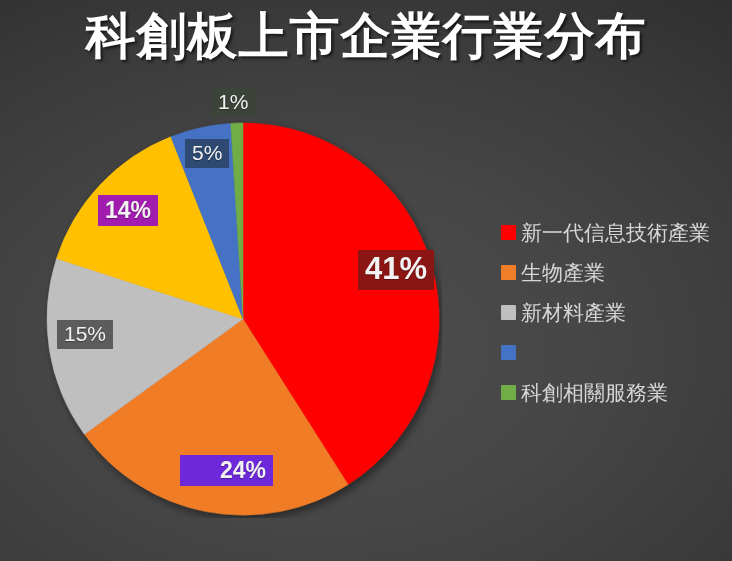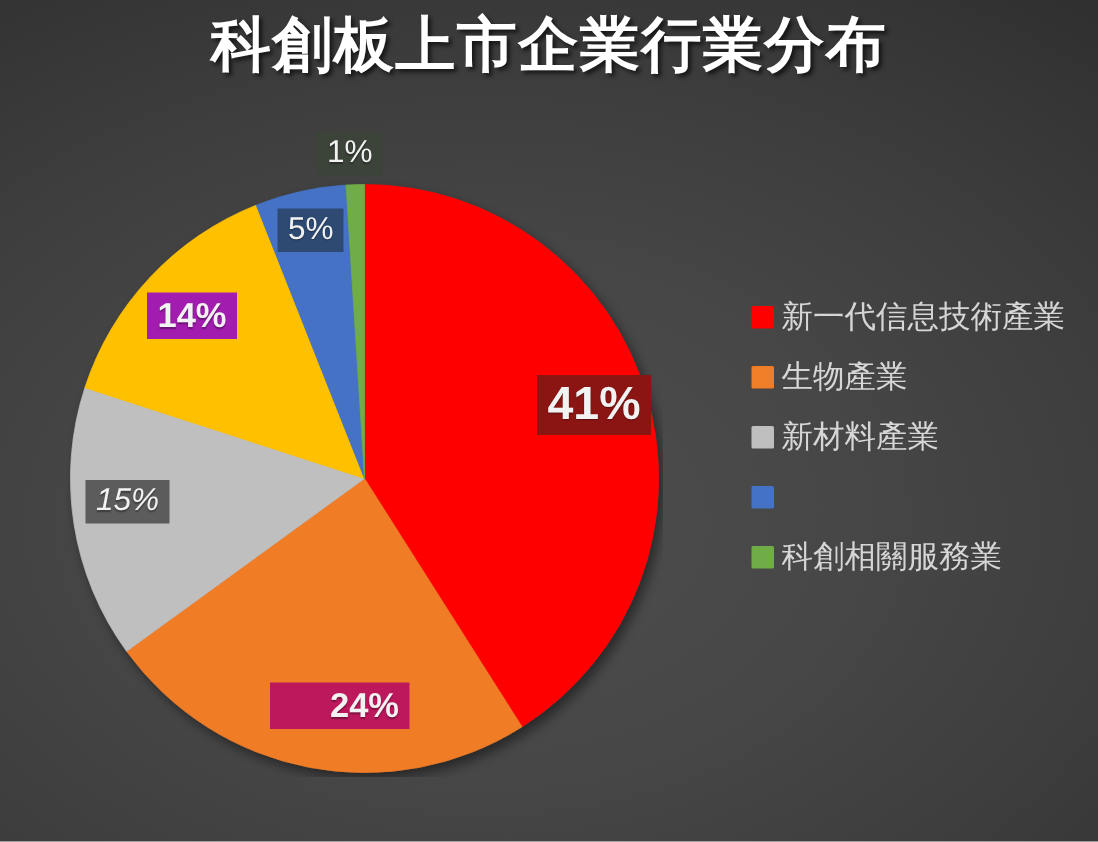--- a/index.html
+++ b/index.html
@@ -15,21 +15,21 @@
   #chart-root {
     position: absolute;
     inset: 0;
   }
   
   #chart-title {
     position: absolute;
     left: 0; right: 0; top: 6px;
     text-align: center;
     color: #ffffff;
-    font-size: 40px;
+    font-size: 50px;
     font-weight: bold;
     letter-spacing: 1px;
     line-height: 1.2;
     text-shadow: 2px 2px 3px rgba(0,0,0,0.65);
     white-space: nowrap;
   }
   
   #pie-wrap {
     position: absolute;
     left: 44px;
@@ -53,21 +53,21 @@
   .dl-41 { left: 358px; top: 250px; font-size: 31px; font-weight: bold; background: #8b1513; }
   .dl-24 { left: 180px; top: 455px; font-size: 23px; font-weight: bold; background: #6e4227; }
   .dl-15 { left: 57px;  top: 320px; background: #5c5c5c; }
   .dl-14 { left: 98px;  top: 195px; font-size: 23px; font-weight: bold; background: #6e5c15; }
   .dl-5  { left: 185px; top: 139px; background: #2e4a72; }
   .dl-1  { left: 211px; top: 88px;  background: #3c443a; }
   
   #legend {
     position: absolute;
     left: 501px;
-    top: 191px;
+    top: 212px;
     width: 231px;
     text-align: center;
   }
   .legend-item {
     display: flex;
     align-items: center;
     height: 40px;
   }
   .legend-swatch {
     width: 15px; height: 15px;
@@ -102,22 +102,22 @@
           <path d="M 199 199 L 304.02 364.49 A 196 196 0 0 1 40.43 314.21 Z" fill="#F07D28" stroke="#F07D28" stroke-width="0.5"></path>
           <path d="M 199 199 L 40.43 314.21 A 196 196 0 0 1 12.59 138.43 Z" fill="#BFBFBF" stroke="#BFBFBF" stroke-width="0.5"></path>
           <path d="M 199 199 L 12.59 138.43 A 196 196 0 0 1 126.85 16.76 Z" fill="#FFC000" stroke="#FFC000" stroke-width="0.5"></path>
           <path d="M 199 199 L 126.85 16.76 A 196 196 0 0 1 186.69 3.39 Z" fill="#4472C4" stroke="#4472C4" stroke-width="0.5"></path>
           <path d="M 199 199 L 186.69 3.39 A 196 196 0 0 1 199.00 3.00 Z" fill="#70AD47" stroke="#70AD47" stroke-width="0.5"></path>
         </g>
     </svg>
   </div>
 
   <div class="data-label dl-41" style="background: rgb(139, 21, 19);">41%</div>
-  <div class="data-label dl-24" style="background: #be185d; padding-left: 40px;">24%</div>
-  <div class="data-label dl-15" style="background: rgb(92, 92, 92); font-style: italic;">15%</div>
+  <div class="data-label dl-24" style="background: #6d28d9; padding-left: 40px;">24%</div>
+  <div class="data-label dl-15" style="background: rgb(92, 92, 92);">15%</div>
   <div class="data-label dl-14" style="background: #a21caf;">14%</div>
   <div class="data-label dl-5" style="background: rgb(46, 74, 114);">5%</div>
   <div class="data-label dl-1" style="background: rgb(60, 68, 58);">1%</div>
 
   <div id="legend">
     <div class="legend-item">
       <span class="legend-swatch" style="background: rgb(255, 0, 0);"></span>
       <span class="legend-label">新一代信息技術產業</span>
     </div>
     <div class="legend-item">

